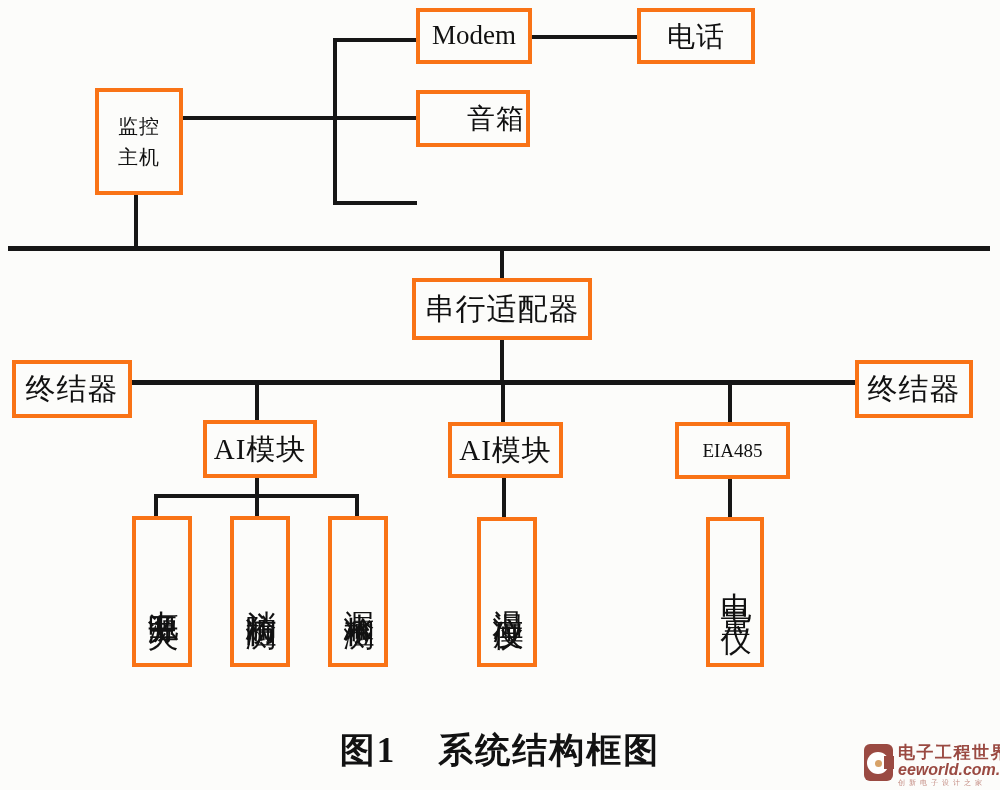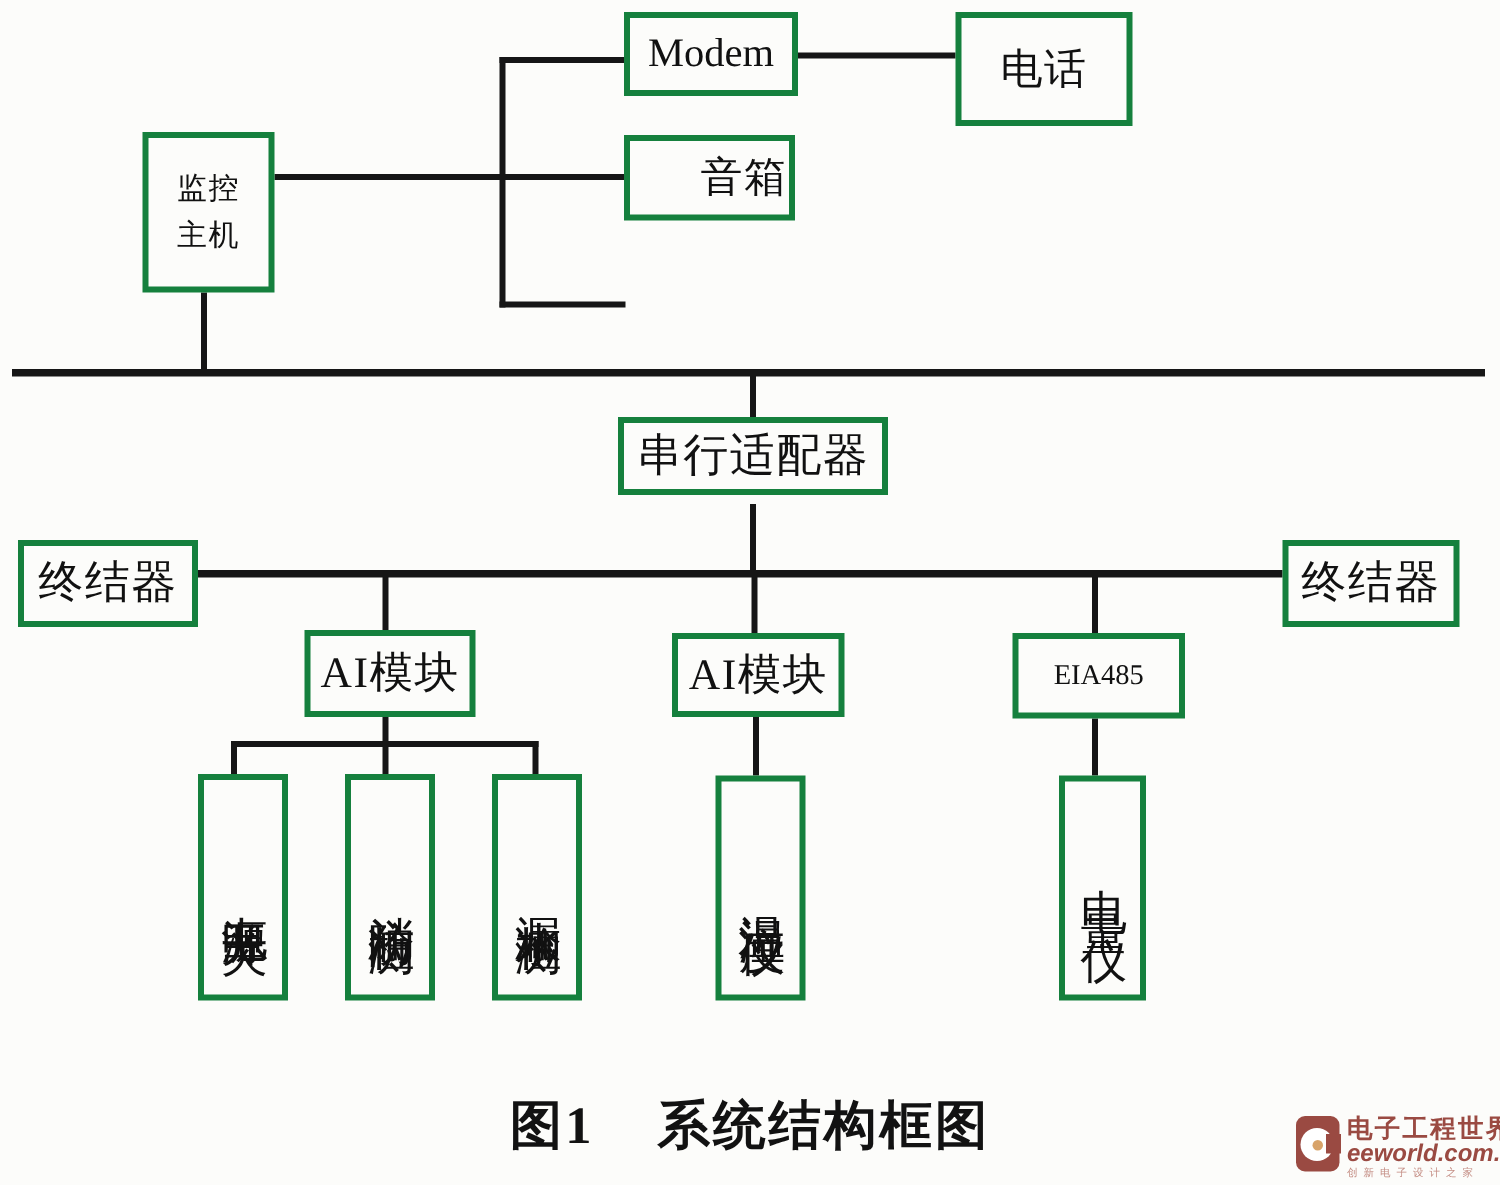--- a/index.html
+++ b/index.html
@@ -10,21 +10,21 @@
   .stage{
     position:relative;
     width:1000px;
     height:790px;
     background:#fcfcfa;
     overflow:hidden;
   }
   .box{
     position:absolute;
     box-sizing:border-box;
-    border:4px solid #15803d;
+    border:4px solid #f97316;
     background:#fcfcfa;
     display:flex;
     align-items:center;
     justify-content:center;
     color:#111;
     font-size:28px;
     letter-spacing:1px;
     text-align:center;
     line-height:1.25;
   }
@@ -129,29 +129,29 @@
   <div class="line" style="left: 728px; top: 384px; width: 4px; height: 39px; background: rgb(22, 22, 22);"></div>
   <div class="line" style="left: 255px; top: 477px; width: 4px; height: 40px; background: rgb(22, 22, 22);"></div>
   <div class="line" style="left: 154px; top: 494px; width: 205px; height: 4px; background: rgb(22, 22, 22);"></div>
   <div class="line" style="left: 154px; top: 494px; width: 4px; height: 23px; background: rgb(22, 22, 22);"></div>
   <div class="line" style="left: 355px; top: 494px; width: 4px; height: 23px; background: rgb(22, 22, 22);"></div>
   <div class="line" style="left: 502px; top: 477px; width: 4px; height: 41px; background: rgb(22, 22, 22);"></div>
   <div class="line" style="left: 728px; top: 478px; width: 4px; height: 40px; background: rgb(22, 22, 22);"></div>
 
   <div class="box" style="left:416px;top:8px;width:116px;height:56px;font-size:27px;letter-spacing:0;">Modem</div>
 
-  <div class="box" style="left:637px;top:8px;width:118px;height:76px;">电话</div>
+  <div class="box" style="left:637px;top:8px;width:118px;height:56px;">电话</div>
 
   <div class="box two-line" style="left:95px;top:88px;width:88px;height:107px;">监控
 主机</div>
 
   <div class="box" style="left:416px;top:90px;width:114px;height:57px;padding-left:46px;">音箱</div>
 
 
-  <div class="box" style="left:412px;top:278px;width:180px;height:52px;font-size:30px;">串行适配器</div>
+  <div class="box" style="left:412px;top:278px;width:180px;height:62px;font-size:30px;">串行适配器</div>
 
   <div class="box" style="left:12px;top:360px;width:120px;height:58px;font-size:30px;">终结器</div>
 
   <div class="box" style="left:855px;top:360px;width:118px;height:58px;font-size:30px;">终结器</div>
 
   <div class="box" style="left:203px;top:420px;width:114px;height:58px;font-size:29px;">AI模块</div>
 
   <div class="box" style="left:448px;top:422px;width:115px;height:56px;font-size:29px;">AI模块</div>
 
   <div class="box" style="left:675px;top:422px;width:115px;height:57px;font-size:19px;letter-spacing:0;">EIA485</div>

